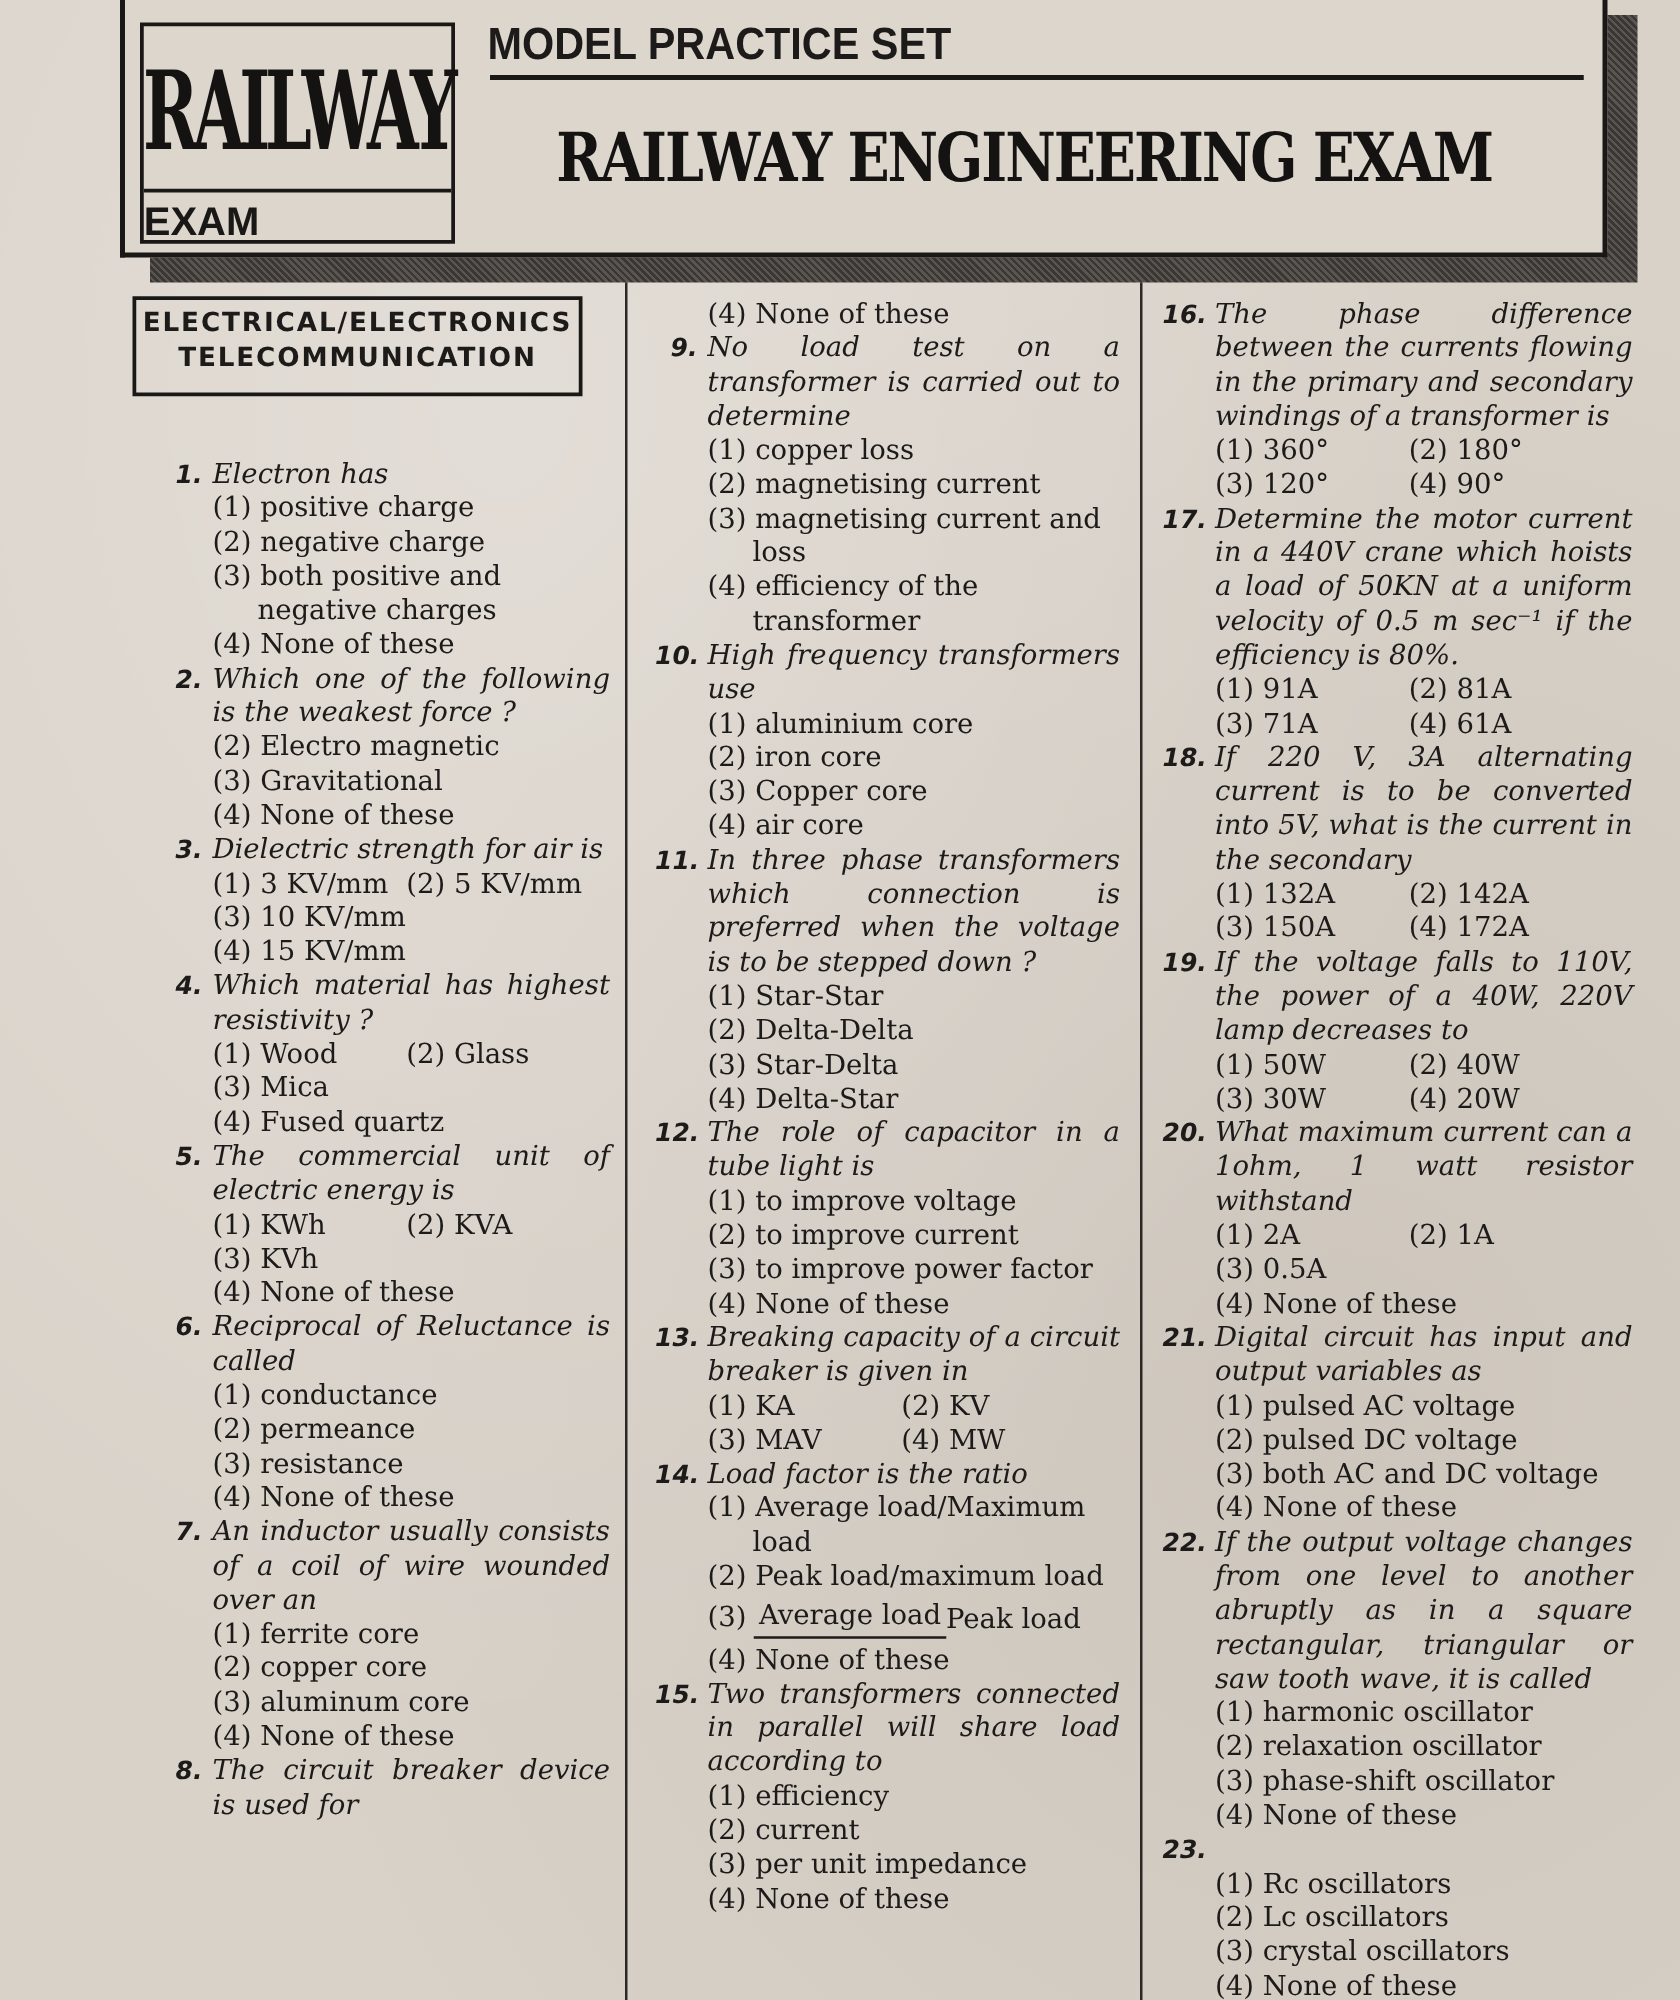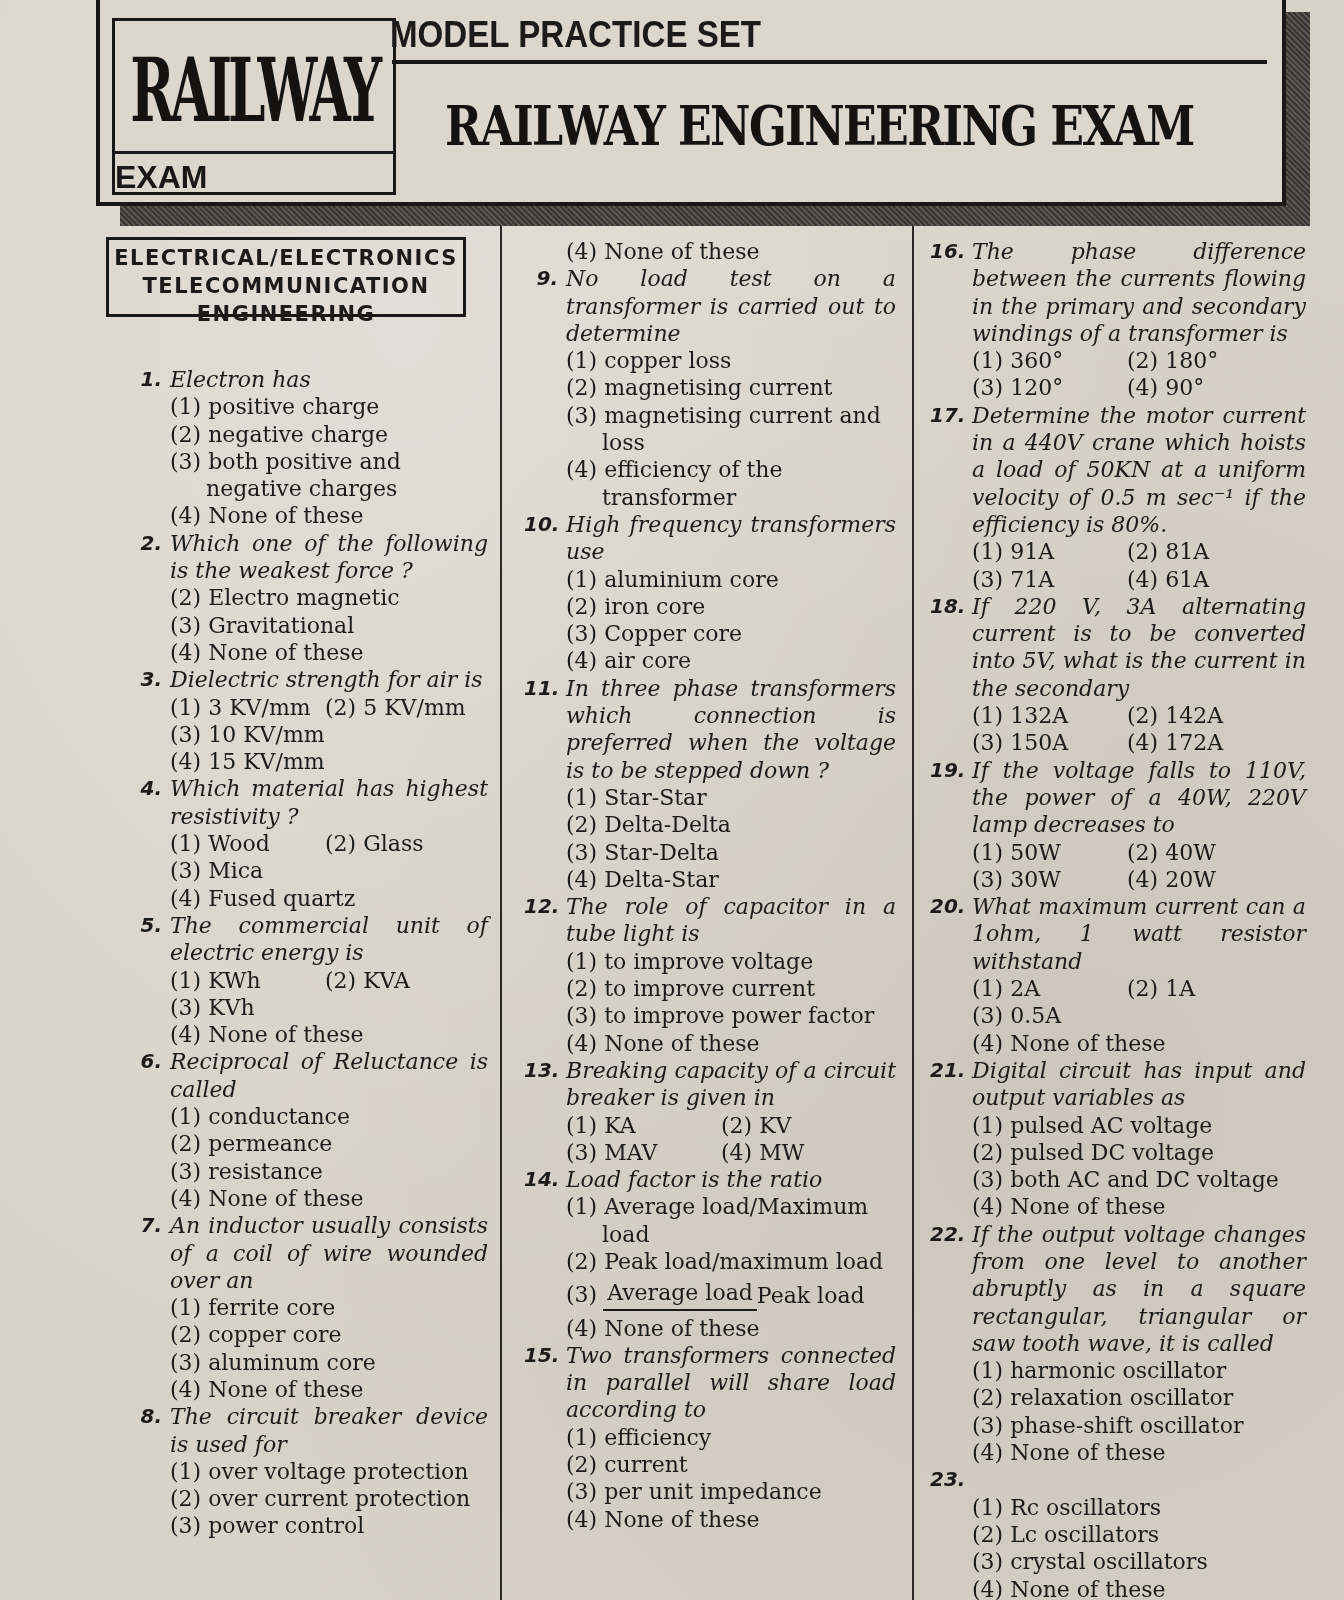--- a/index.html
+++ b/index.html
@@ -20,21 +20,21 @@
     .header-shadow {
       position: absolute; left: 120px; top: 12px; width: 1190px; height: 214px;
       background: repeating-linear-gradient(45deg, #3a3633 0 2px, #5a5550 2px 4px);
     }
     .header {
       position: absolute; left: 96px; top: 0; width: 1190px; height: 206px;
       border: 4px solid #1a1817; border-top: none; box-sizing: border-box;
       background: #dcd6cd;
     }
     .logo-box {
-      position: absolute; left: 12px; top: 18px; width: 284px; height: 177px;
+      position: absolute; left: 12px; top: 18px; width: 252px; height: 177px;
       border: 3px solid #1a1817; box-sizing: border-box;
     }
     .logo-railway {
       position: absolute; left: 0; top: 10px; width: 100%; height: 118px;
       display: flex; align-items: center; justify-content: center;
       font-family: "DejaVu Serif", serif; font-weight: bold; font-size: 74px;
       letter-spacing: -6px; transform: scaleX(0.72) scaleY(1.18);
       color: #151312;
     }
     .logo-divider { position: absolute; left: 0; right: 0; top: 130px; border-top: 3px solid #1a1817; }
@@ -100,21 +100,20 @@
   <div class="title-rule"></div>
   <div class="main-title">RAILWAY ENGINEERING EXAM</div>
 </div>
 
 <div class="col-rule" style="left:500px"></div>
 <div class="col-rule" style="left:912px"></div>
 
 <div class="subject-box">
   <div>ELECTRICAL/ELECTRONICS</div>
   <div>TELECOMMUNICATION</div>
-  <div>ENGINEERING</div>
 </div>
 
 <div class="col col-1">
 
   <div class="q">
     <span class="q-num">1.</span>
     <span class="q-text">Electron has</span>
   </div>
   <div class="opts">
     <div class="opt">(1) positive charge</div>
@@ -190,25 +189,20 @@
   <div class="opts">
     <div class="opt">(1) ferrite core</div>
     <div class="opt">(2) copper core</div>
     <div class="opt">(3) aluminum core</div>
     <div class="opt">(4) None of these</div>
   </div>
 
   <div class="q">
     <span class="q-num">8.</span>
     <span class="q-text">The circuit breaker device is used for</span>
-  </div>
-  <div class="opts">
-    <div class="opt">(1) over voltage protection</div>
-    <div class="opt">(2) over current protection</div>
-    <div class="opt">(3) power control</div>
   </div>
 </div>
 
 <div class="col col-2">
   <div class="opts">
     <div class="opt">(4) None of these</div>
   </div>
 
   <div class="q">
     <span class="q-num">9.</span>

